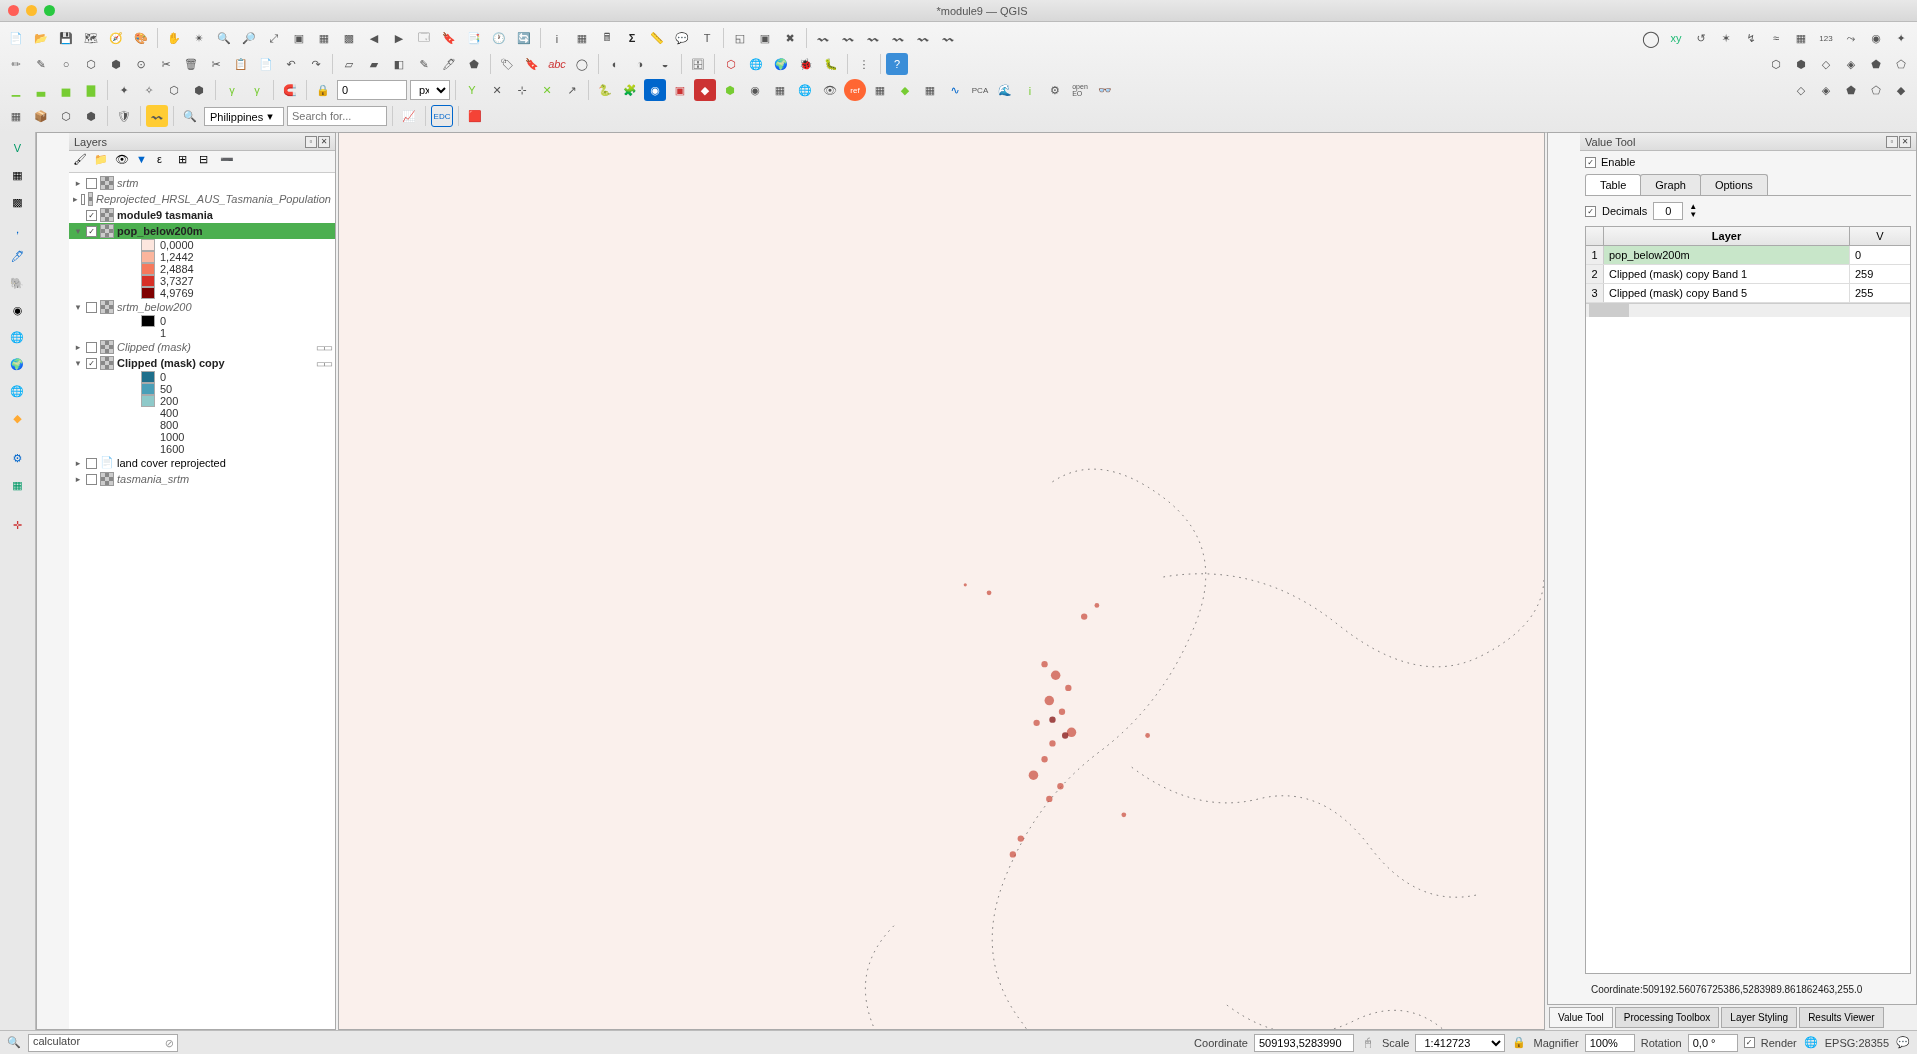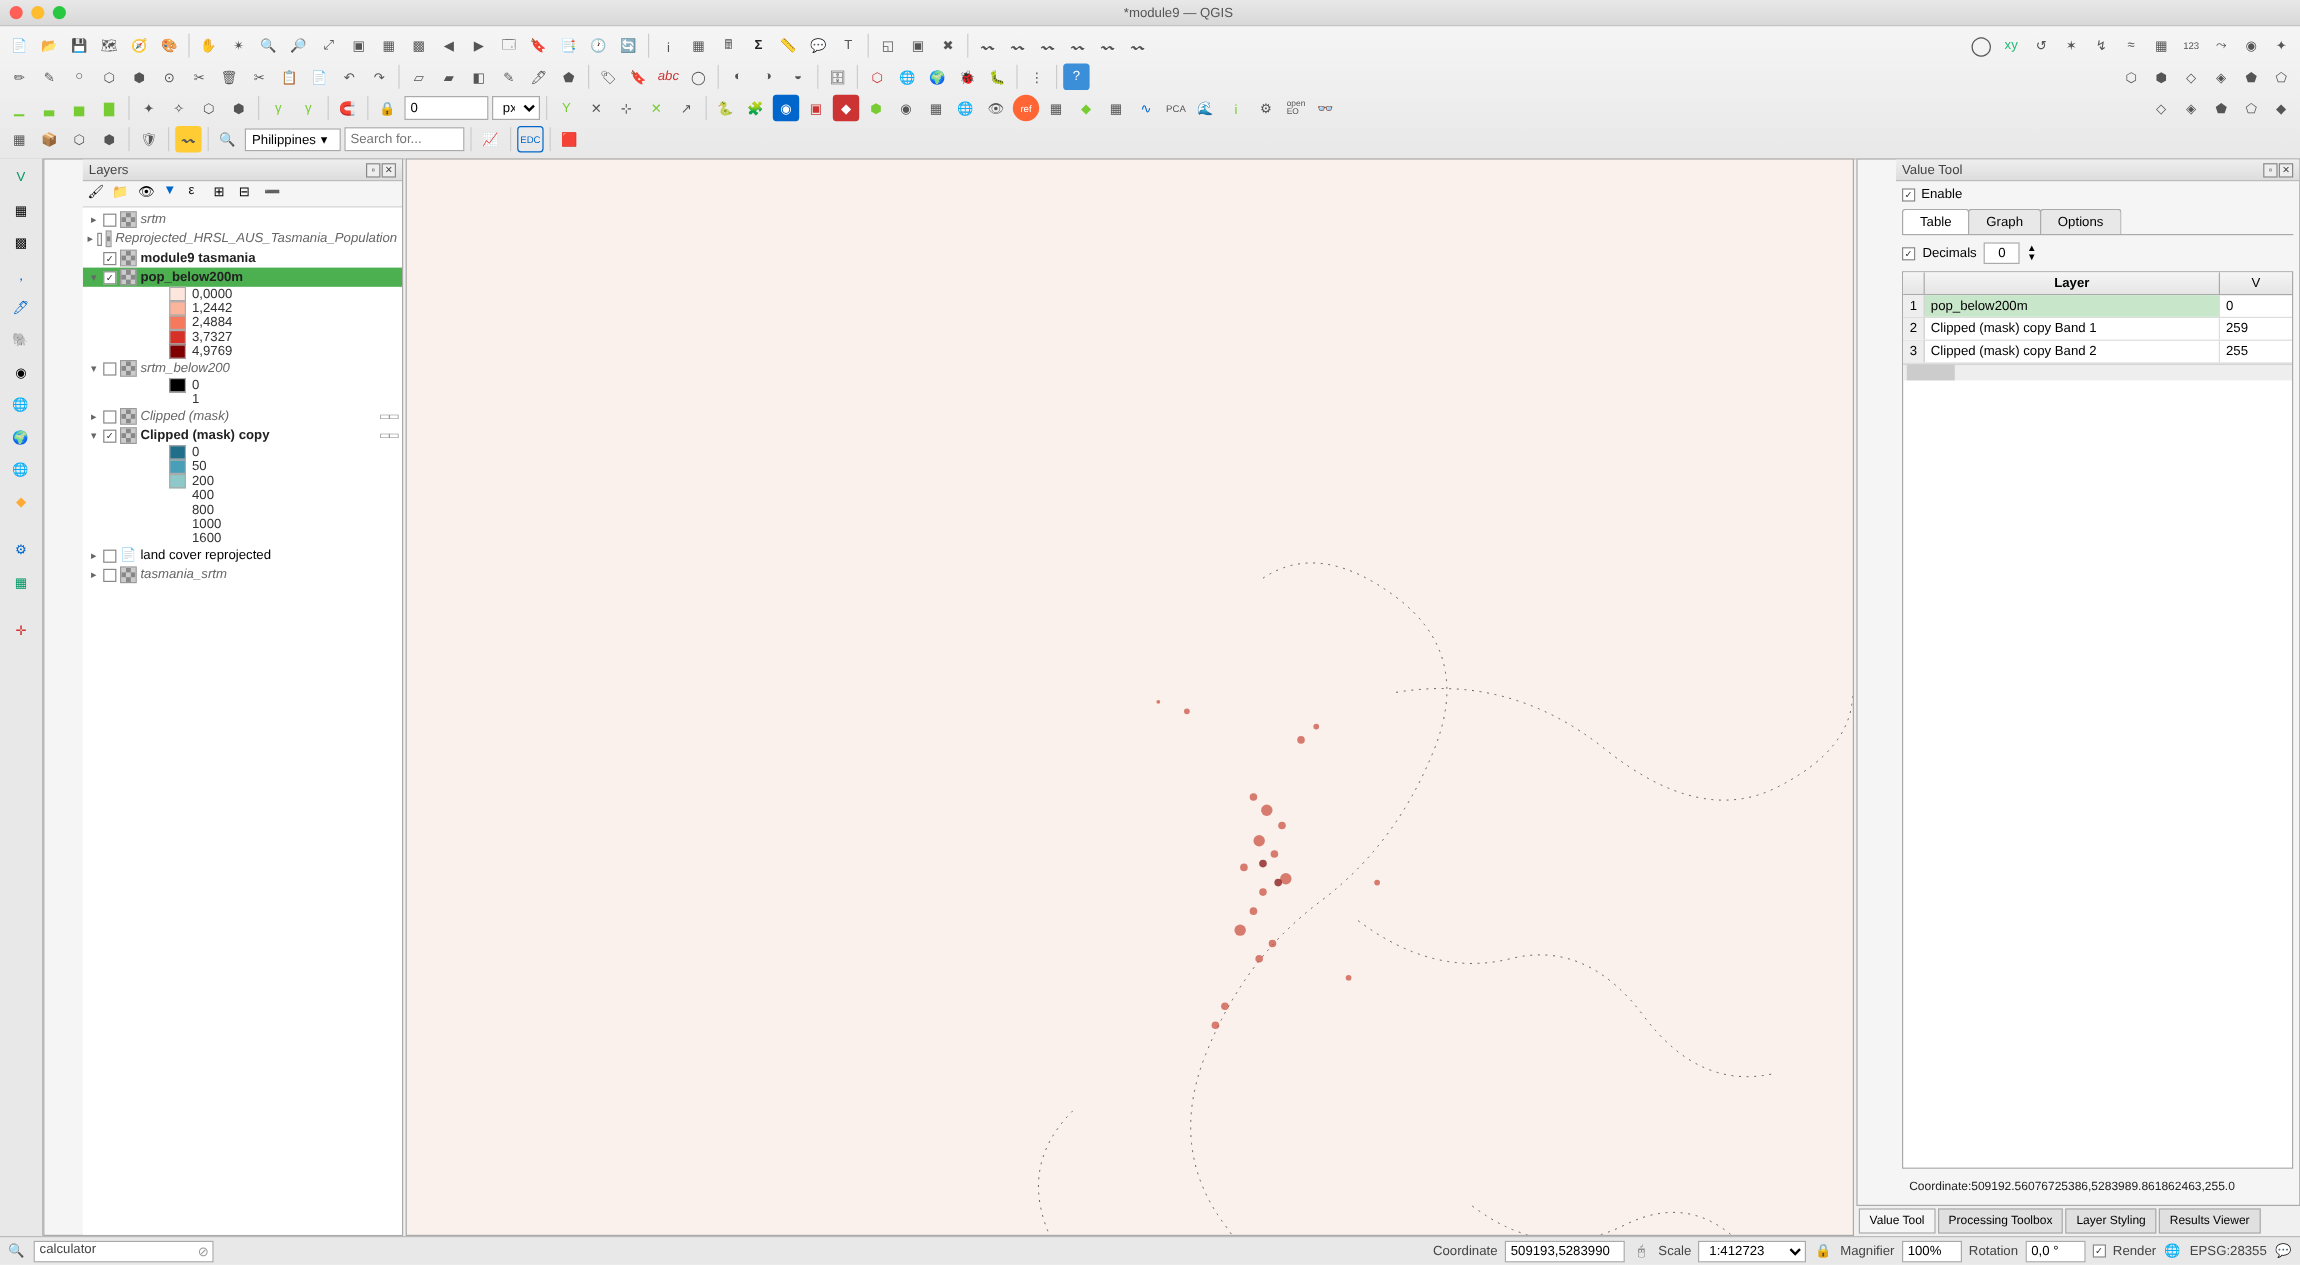--- a/index.html
+++ b/index.html
@@ -523,21 +523,21 @@
                 <div class="c2">pop_below200m</div>
                 <div class="c3">0</div>
               </div>
               <div class="vt-tr">
                 <div class="c1">2</div>
                 <div class="c2">Clipped (mask) copy Band 1</div>
                 <div class="c3">259</div>
               </div>
               <div class="vt-tr">
                 <div class="c1">3</div>
-                <div class="c2">Clipped (mask) copy Band 2</div>
+                <div class="c2">Clipped (mask) copy Band 5</div>
                 <div class="c3">255</div>
               </div>
             </div>
           <div style="flex:1;"></div>
           <div class="vt-scroll">
               <div class="sb"></div>
             </div>
         </div>
         <div class="coord-text">Coordinate:509192.56076725386,5283989.861862463,255.0</div>
       </div>

